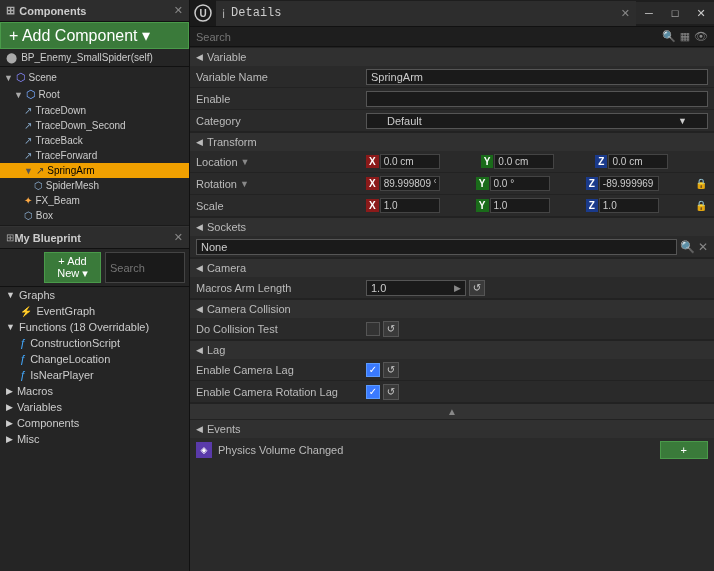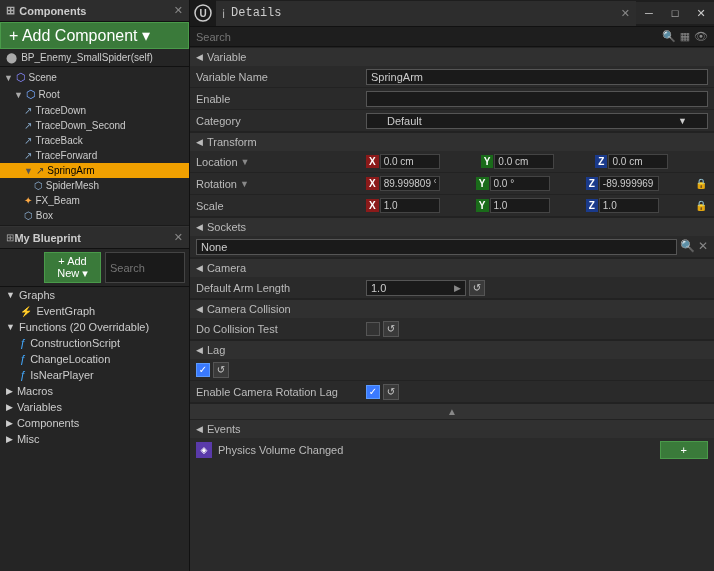--- a/index.html
+++ b/index.html
@@ -289,21 +289,21 @@
     .small-btn {
       background: #3a3a3a;
       border: 1px solid #555;
       color: #ccc;
       width: 16px; height: 16px;
       display: flex; align-items: center; justify-content: center;
       cursor: pointer; font-size: 10px;
     }
 
     .socket-row {
-      display: flex; gap: 3px; flex: 1;
+      display: flex; align-items: center; gap: 3px; flex: 1;
     }
     .socket-input {
       background: #1a1a1a;
       border: 1px solid #555;
       color: #ccc;
       padding: 1px 4px;
       font-size: 11px;
       flex: 1;
     }
     .event-row {
@@ -452,21 +452,21 @@
       <span style="font-size:9px;">▼</span>
       <span>Graphs</span>
     </div>
     <div class="sub-item">
       <span style="color:#ff8844; font-size:10px;">⚡</span>
       <span>EventGraph</span>
     </div>
 
     <div class="section-header">
       <span style="font-size:9px;">▼</span>
-      <span>Functions (20 Overridable)</span>
+      <span>Functions (18 Overridable)</span>
     </div>
     <div class="sub-item">
       <span style="color:#44aaff; font-size:11px;">ƒ</span>
       <span>ConstructionScript</span>
     </div>
     <div class="sub-item">
       <span style="color:#44aaff; font-size:11px;">ƒ</span>
       <span>ChangeLocation</span>
     </div>
     <div class="sub-item">
@@ -643,21 +643,21 @@
           <span style="color:#888; cursor:pointer; font-size:12px;">✕</span>
         </div>
       </div>
     </div>
 
     <div class="section-group-header">
       <span style="font-size:9px;">◀</span>
       <span>Camera</span>
     </div>
     <div class="prop-row">
-      <div class="prop-label">Default Arm Length</div>
+      <div class="prop-label">Macros Arm Length</div>
       <div class="prop-value">
         <div class="num-input">
           <span>1.0</span>
           <span style="font-size:9px; color:#888;">▶</span>
         </div>
         <div class="small-btn">↺</div>
       </div>
     </div>
 
     <div class="section-group-header">
@@ -670,20 +670,21 @@
         <div class="checkbox-unchecked"></div>
         <div class="small-btn">↺</div>
       </div>
     </div>
 
     <div class="section-group-header">
       <span style="font-size:9px;">◀</span>
       <span>Lag</span>
     </div>
     <div class="prop-row">
+      <div class="prop-label">Enable Camera Lag</div>
       <div class="prop-value">
         <div class="checkbox-checked">
           <span class="check-mark">✓</span>
         </div>
         <div class="small-btn">↺</div>
       </div>
     </div>
     <div class="prop-row">
       <div class="prop-label">Enable Camera Rotation Lag</div>
       <div class="prop-value">

